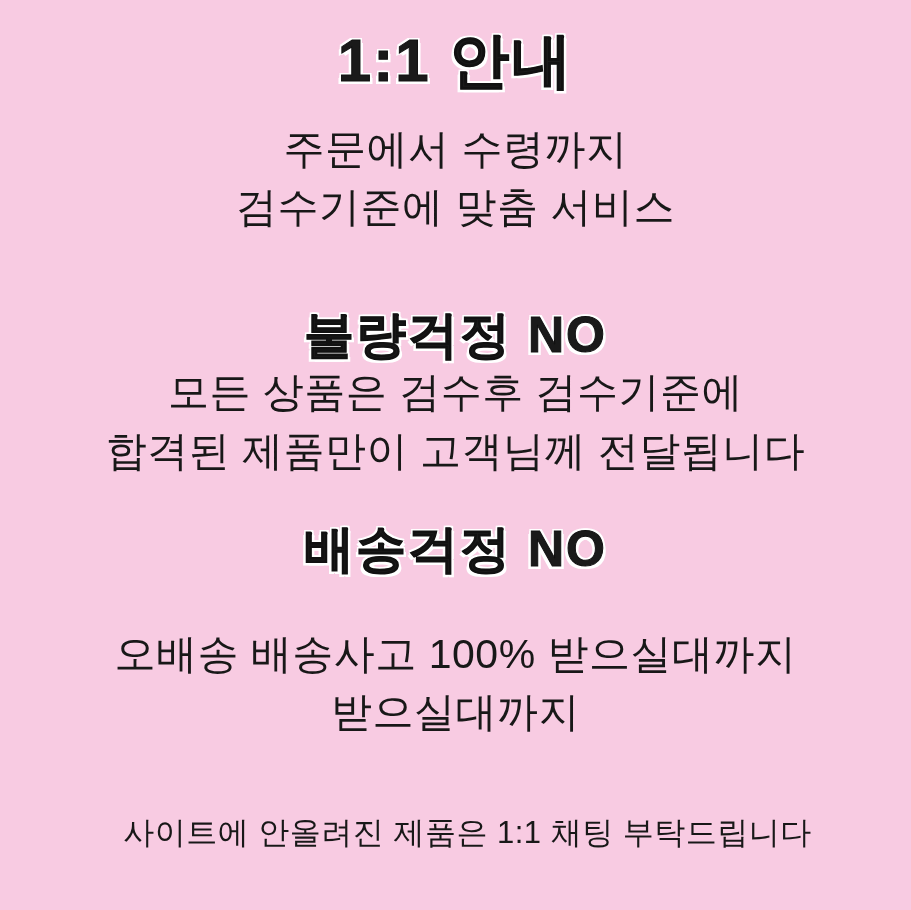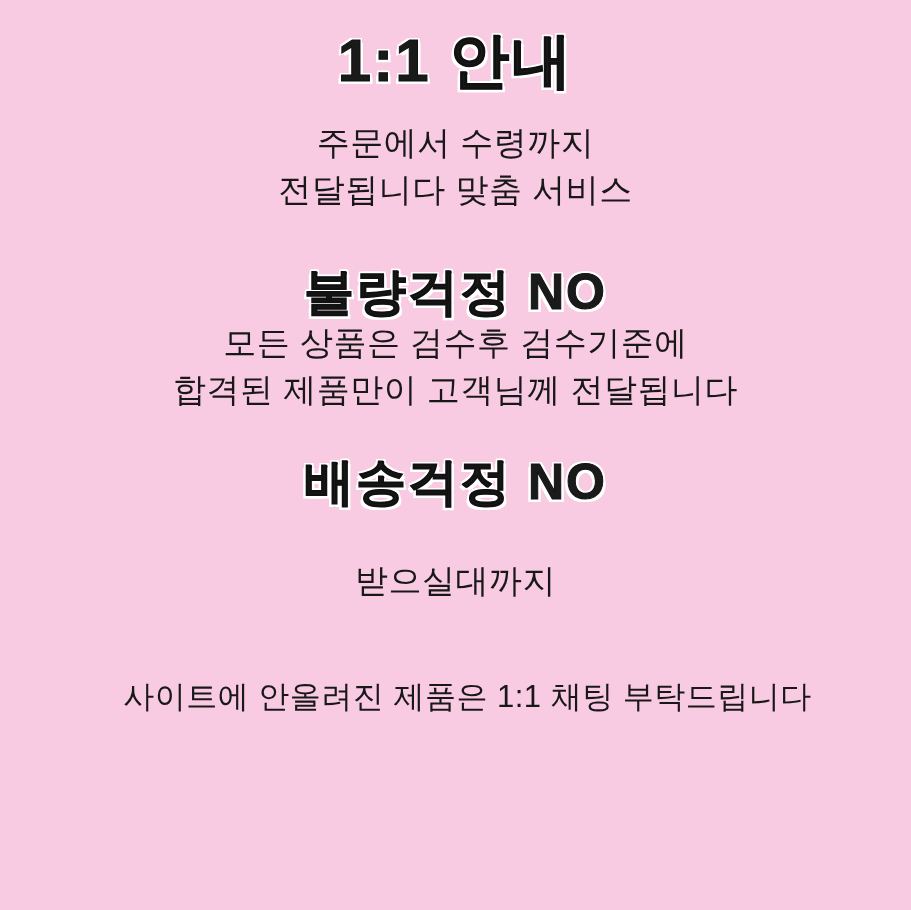--- a/index.html
+++ b/index.html
@@ -49,35 +49,35 @@
     line-height: 1.1;
     margin-top: 28px;
   }
   .section-head {
     font-size: 50px;
     line-height: 1.1;
   }
 
   .body-line {
     color: #181818;
-    font-size: 33px;
+    font-size: 41px;
     line-height: 1.42;
     text-align: center;
     font-weight: normal;
     letter-spacing: 0.5px;
   }
   .body-block {
     text-align: center;
   }
 
   .sub-intro {
     margin-top: 26px;
   }
   .sec1-head {
-    margin-top: 51px;
+    margin-top: 72px;
   }
   .sec1-body {
   }
   .sec2-head {
     margin-top: 42px;
   }
   .sec2-body {
     margin-top: 48px;
   }
   .footer-note {
@@ -88,31 +88,32 @@
 </style>
 </head>
 <body>
 
 <div class="poster">
 
   <div class="headline title-main">1:1 안내</div>
 
   <div class="body-block sub-intro">
     <div class="body-line">주문에서 수령까지</div>
-    <div class="body-line">전달됩니다 맞춤 서비스</div>
+    <div class="body-line">검수기준에 맞춤 서비스</div>
   </div>
 
   <div class="headline section-head sec1-head">불량걱정 NO</div>
 
   <div class="body-block sec1-body">
     <div class="body-line">모든 상품은 검수후 검수기준에</div>
     <div class="body-line">합격된 제품만이 고객님께 전달됩니다</div>
   </div>
 
   <div class="headline section-head sec2-head">배송걱정 NO</div>
 
   <div class="body-block sec2-body">
+    <div class="body-line">오배송 배송사고 100% 받으실대까지</div>
     <div class="body-line">받으실대까지</div>
   </div>
 
   <div class="body-line footer-note">사이트에 안올려진 제품은  1:1 채팅 부탁드립니다</div>
 
 </div>
 
 </body></html>

